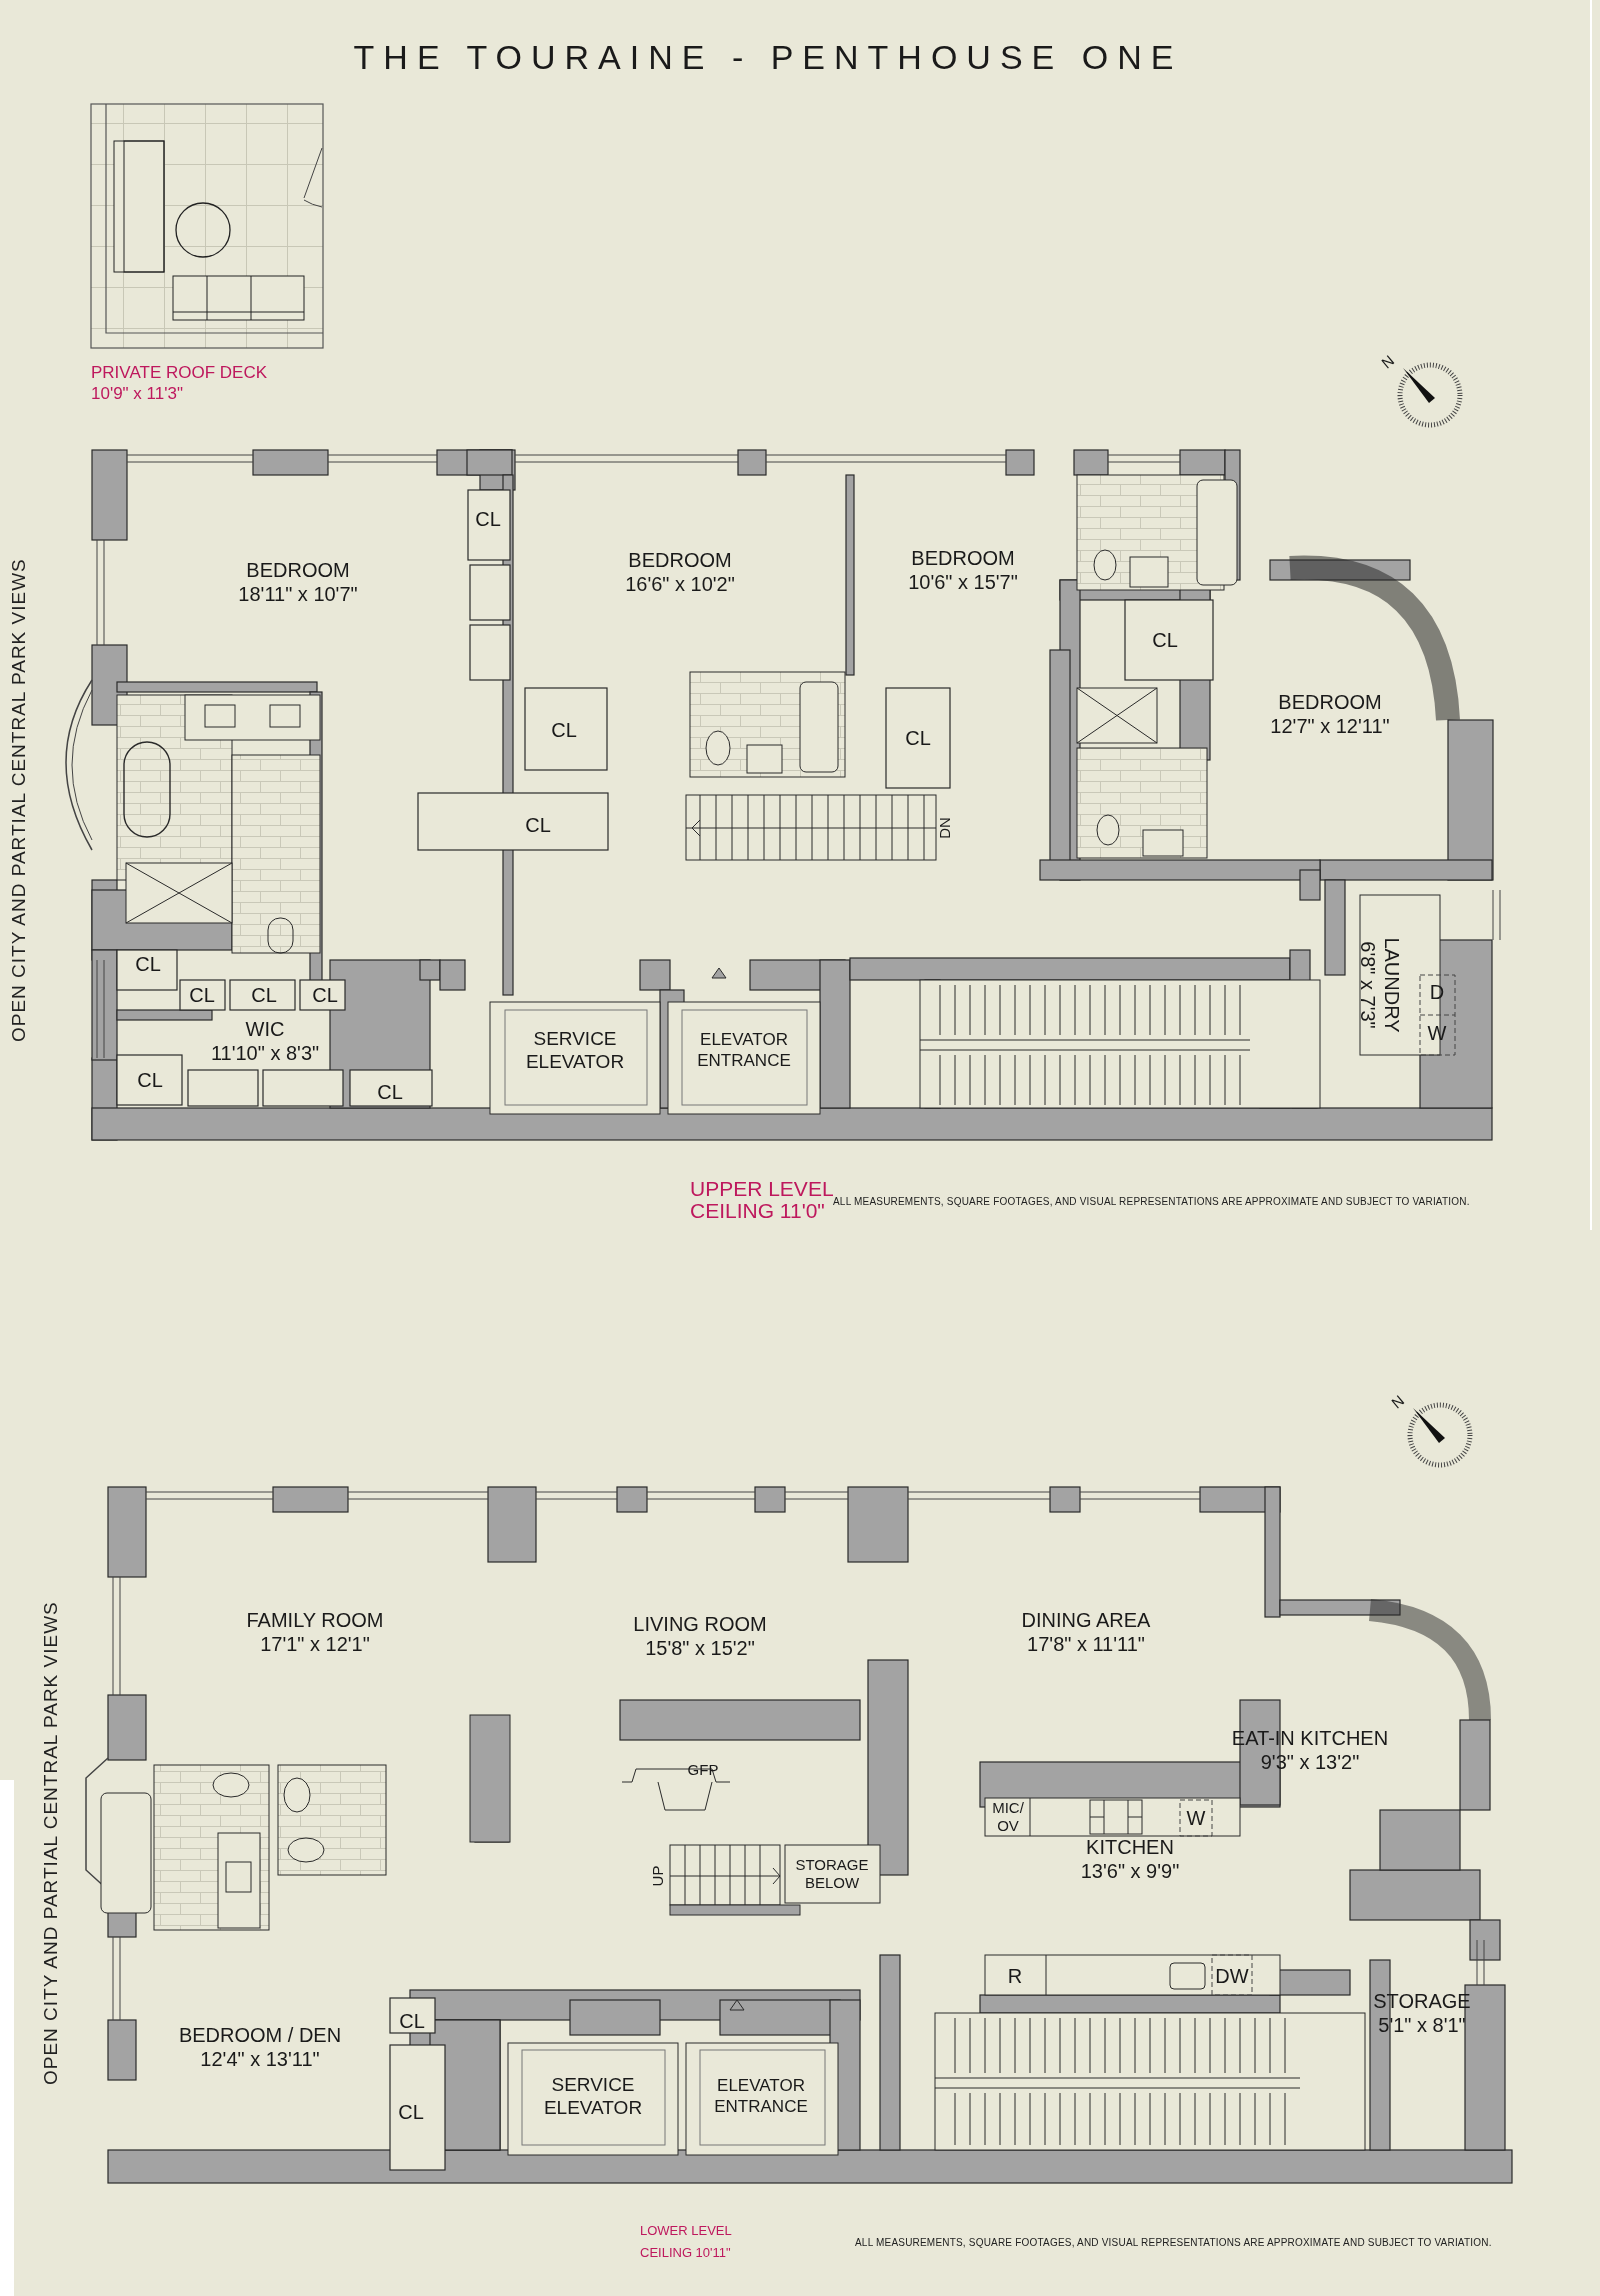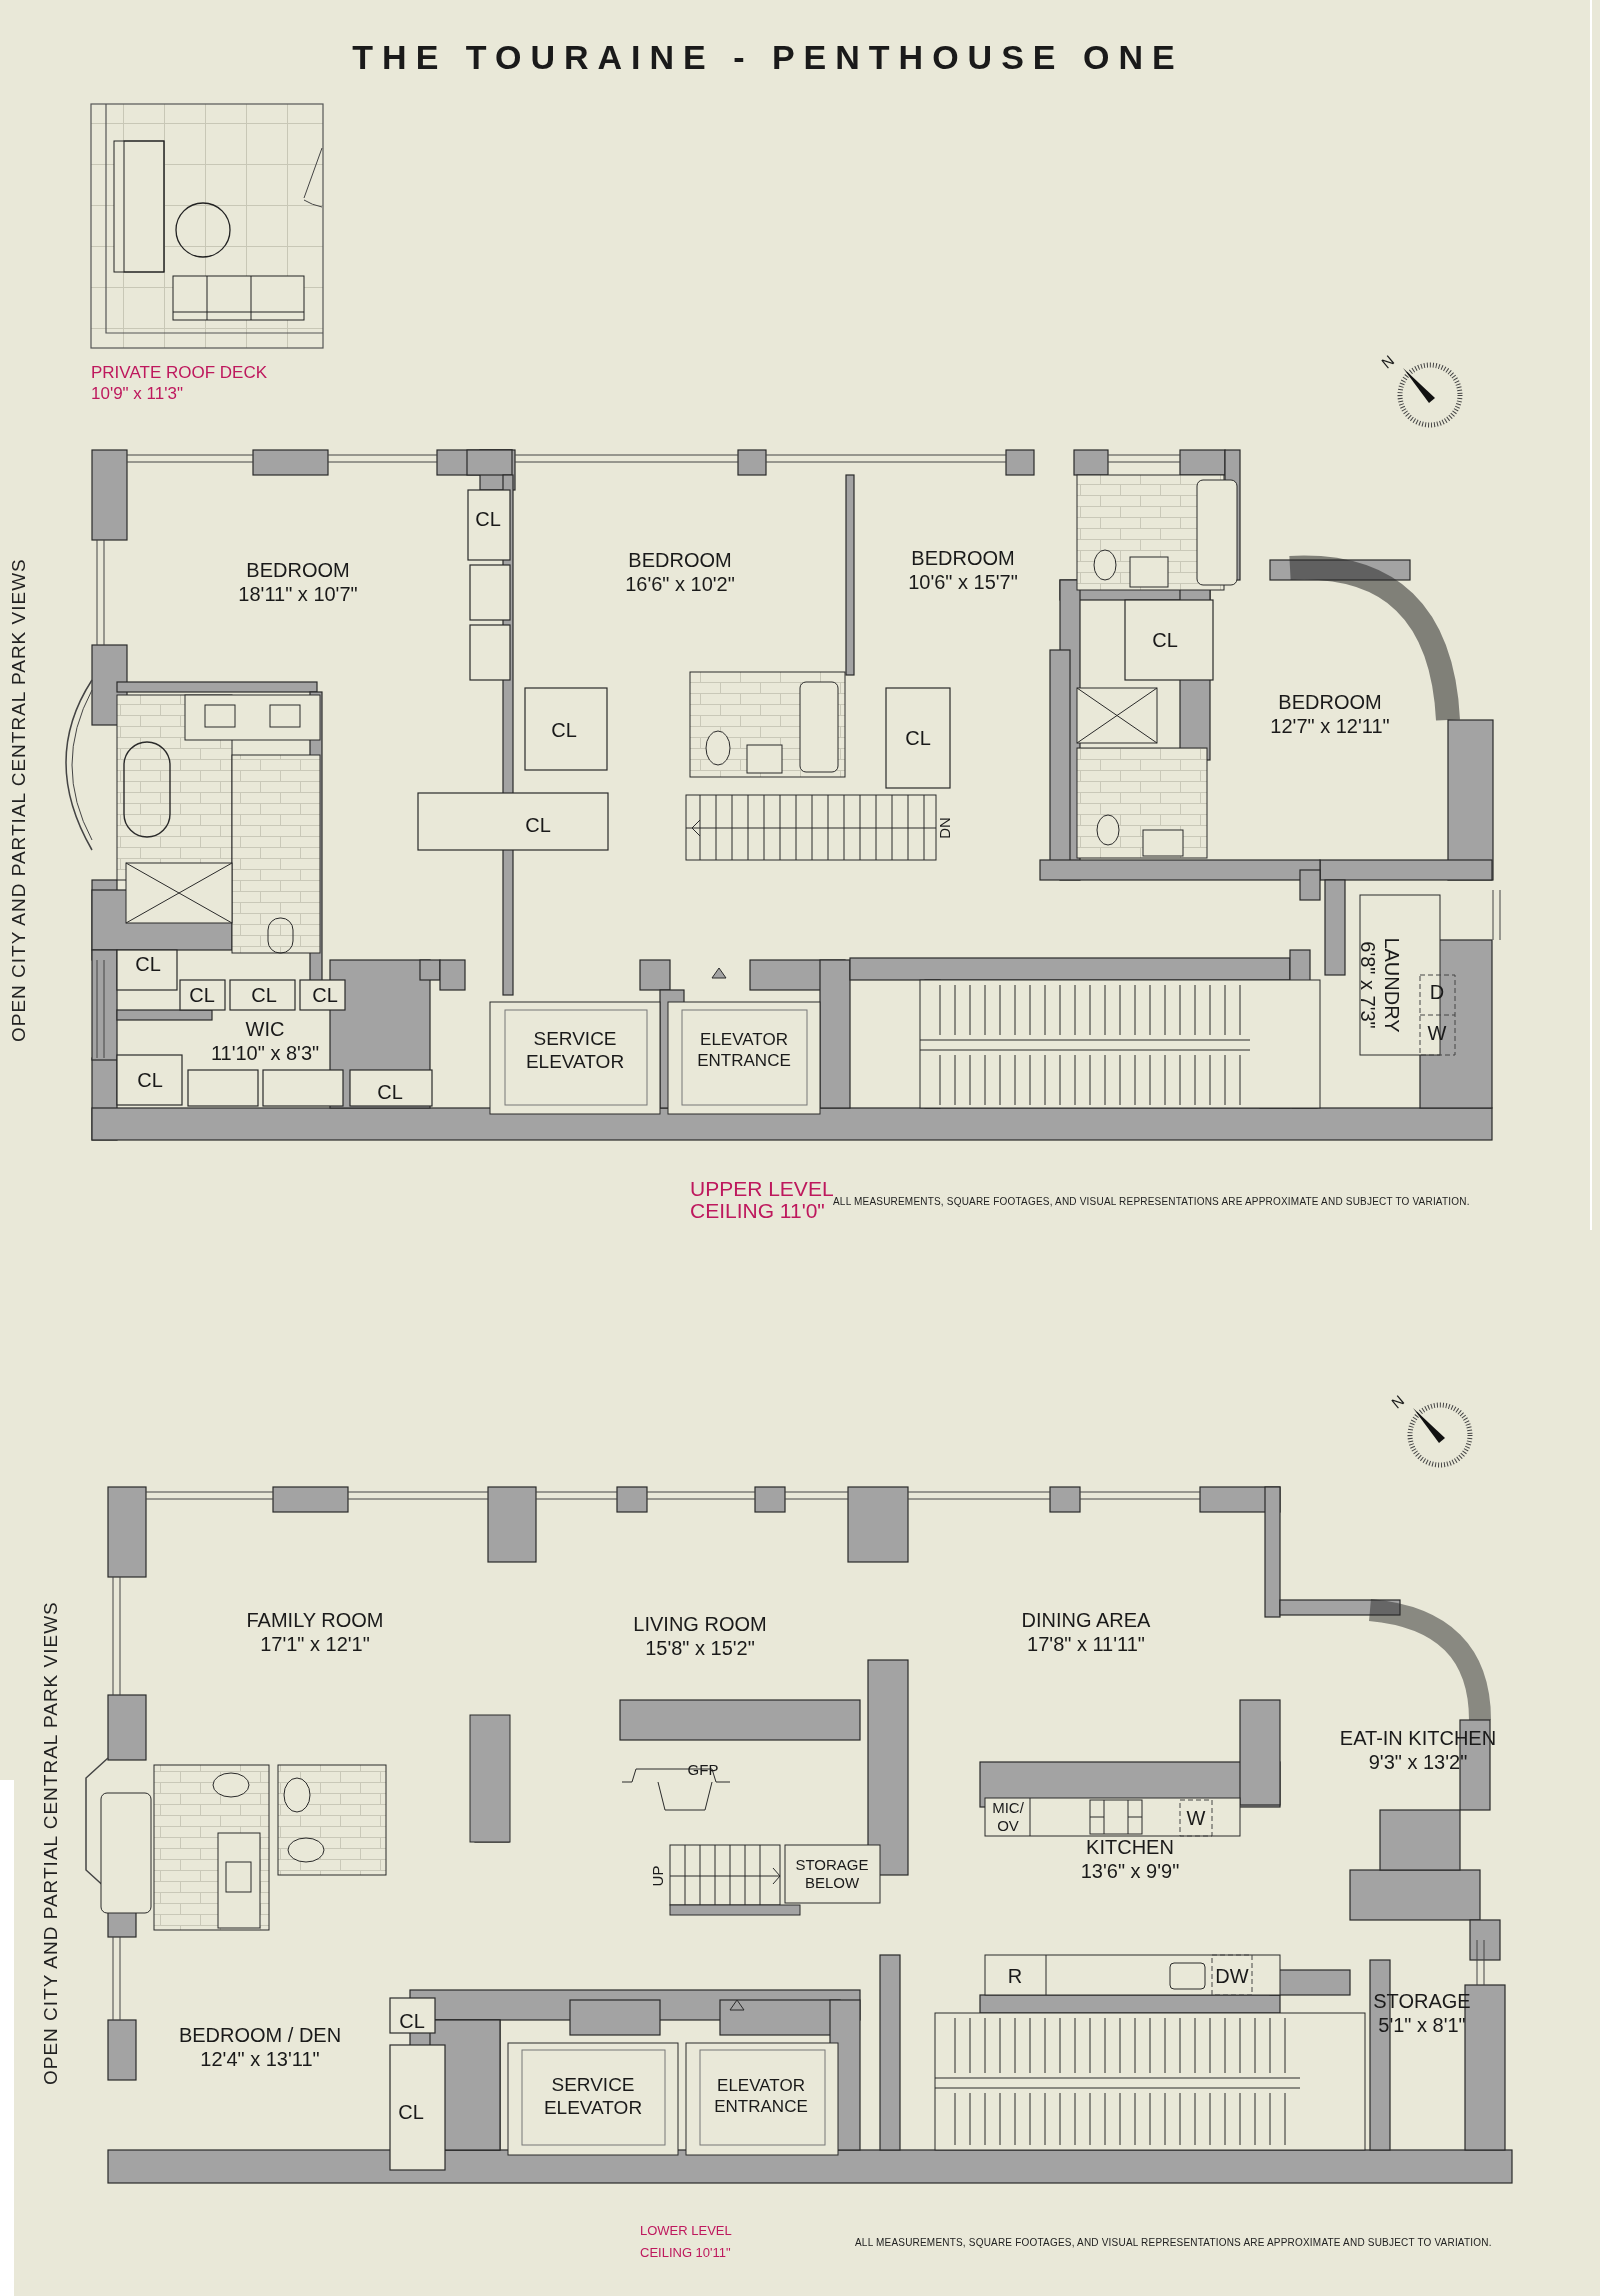--- a/index.html
+++ b/index.html
@@ -6,21 +6,21 @@
   body {
     width: 1600px; height: 2296px;
     background: #e9e8d8;
     position: relative; overflow: hidden;
     font-family: "Liberation Sans", sans-serif;
     color: #1a1a1a;
   }
   .title {
     position: absolute; left: 0; width: 1536px; top: 38px;
     text-align: center; font-size: 34px; letter-spacing: 9px;
-    font-weight: bold;
+    font-weight: normal;
   }
   .right-rule { position: absolute; left: 1590px; top: 0; width: 2px; height: 1230px; background: #ffffff; }
   .left-white { position: absolute; left: 0; top: 1780px; width: 14px; height: 516px; background: #ffffff; }
   .view-label {
     position: absolute; font-size: 19px; letter-spacing: 1px; white-space: nowrap;
     transform-origin: 0 0; transform: rotate(-90deg); color: #222;
   }
   .caption { position: absolute; text-align: left; font-size: 18px; line-height: 23px; color: #be185d; }
   .disclaimer { position: absolute; font-size: 10px; letter-spacing: 0.2px; color: #222; white-space: nowrap; margin-top: 47px; }
   .compass { position: absolute; }
@@ -365,21 +365,21 @@
 
 <div class="room-label" style="left:315px;top:1632px">
   <span>FAMILY ROOM</span><span class="dim">17'1" x 12'1"</span>
 </div>
 <div class="room-label" style="left:700px;top:1636px">
   <span>LIVING ROOM</span><span class="dim">15'8" x 15'2"</span>
 </div>
 <div class="room-label" style="left:1086px;top:1632px">
   <span>DINING AREA</span><span class="dim">17'8" x 11'11"</span>
 </div>
-<div class="room-label" style="left:1418px;top:1750px">
+<div class="room-label" style="left:1310px;top:1750px">
   <span>EAT-IN KITCHEN</span><span class="dim">9'3" x 13'2"</span>
 </div>
 <div class="room-label" style="left:1130px;top:1859px">
   <span>KITCHEN</span><span class="dim">13'6" x 9'9"</span>
 </div>
 <div class="room-label" style="left:260px;top:2047px">
   <span>BEDROOM / DEN</span><span class="dim">12'4" x 13'11"</span>
 </div>
 <div class="room-label" style="left:1422px;top:2013px">
   <span>STORAGE</span><span class="dim">5'1" x 8'1"</span>

